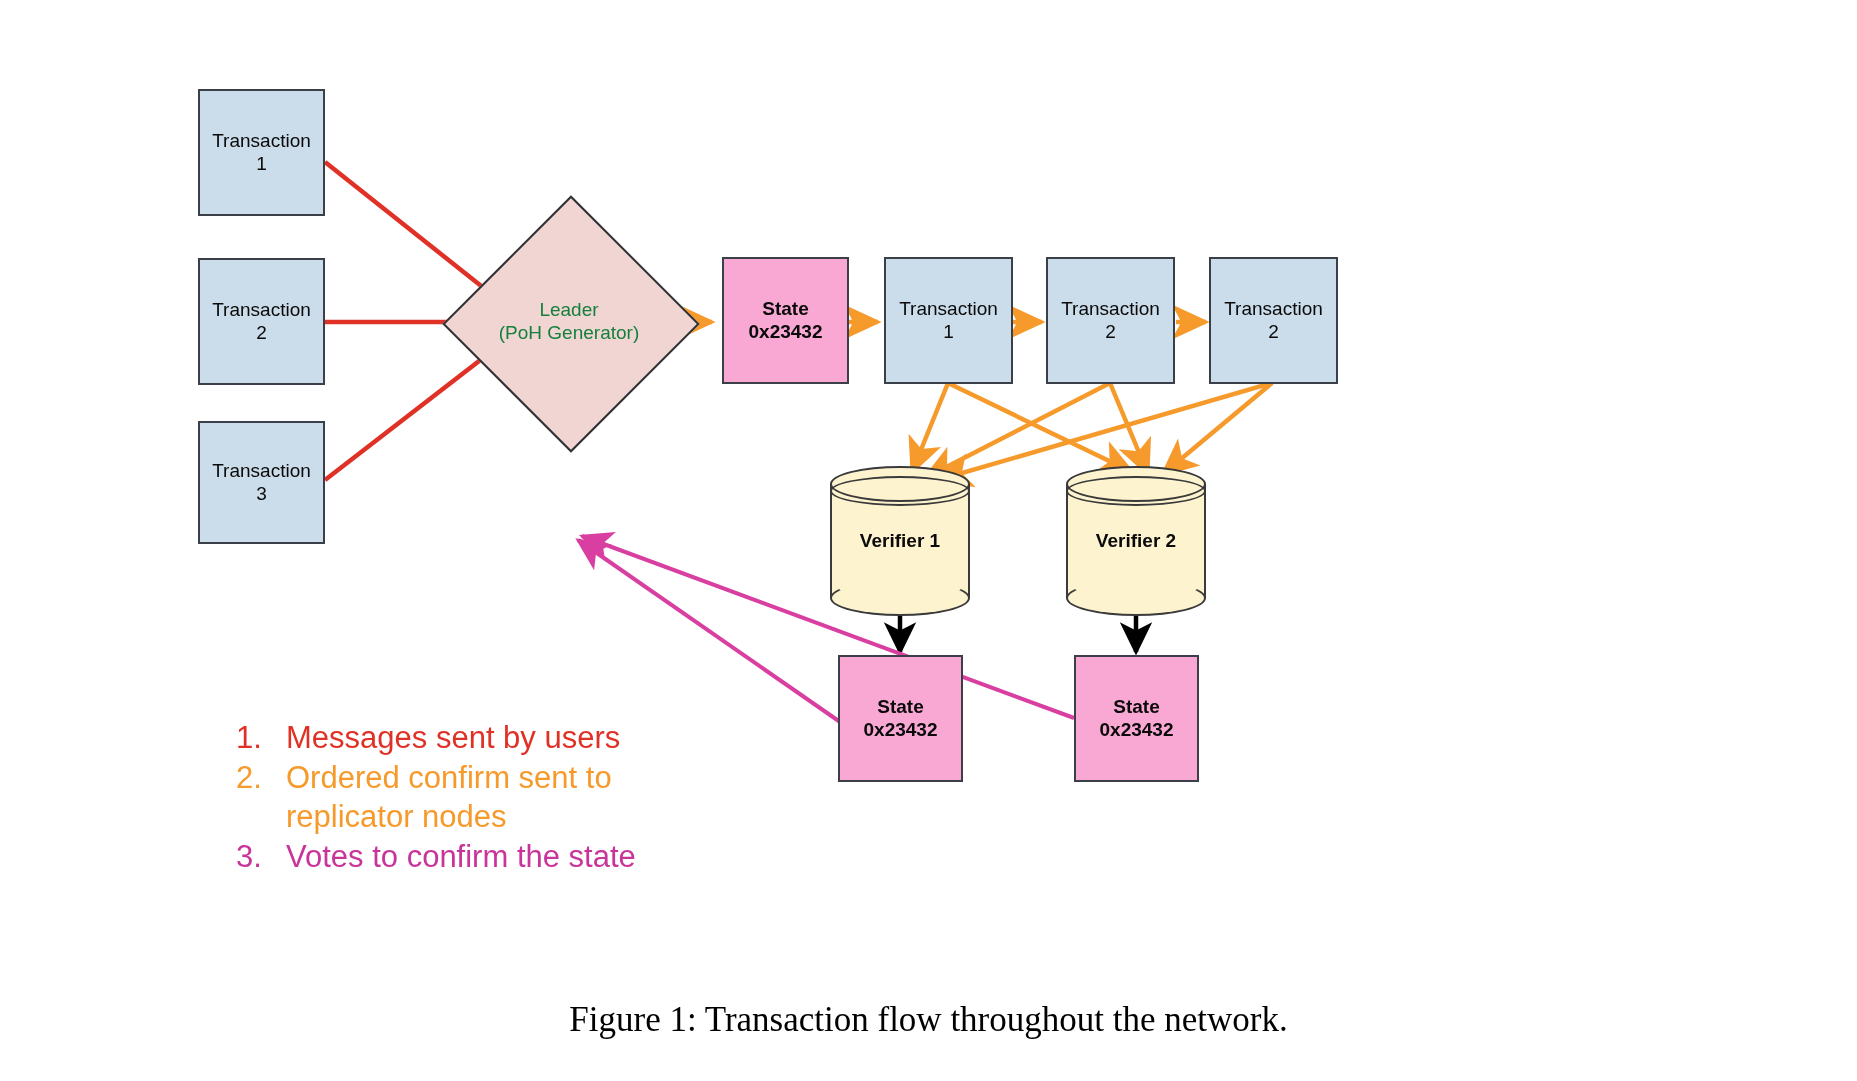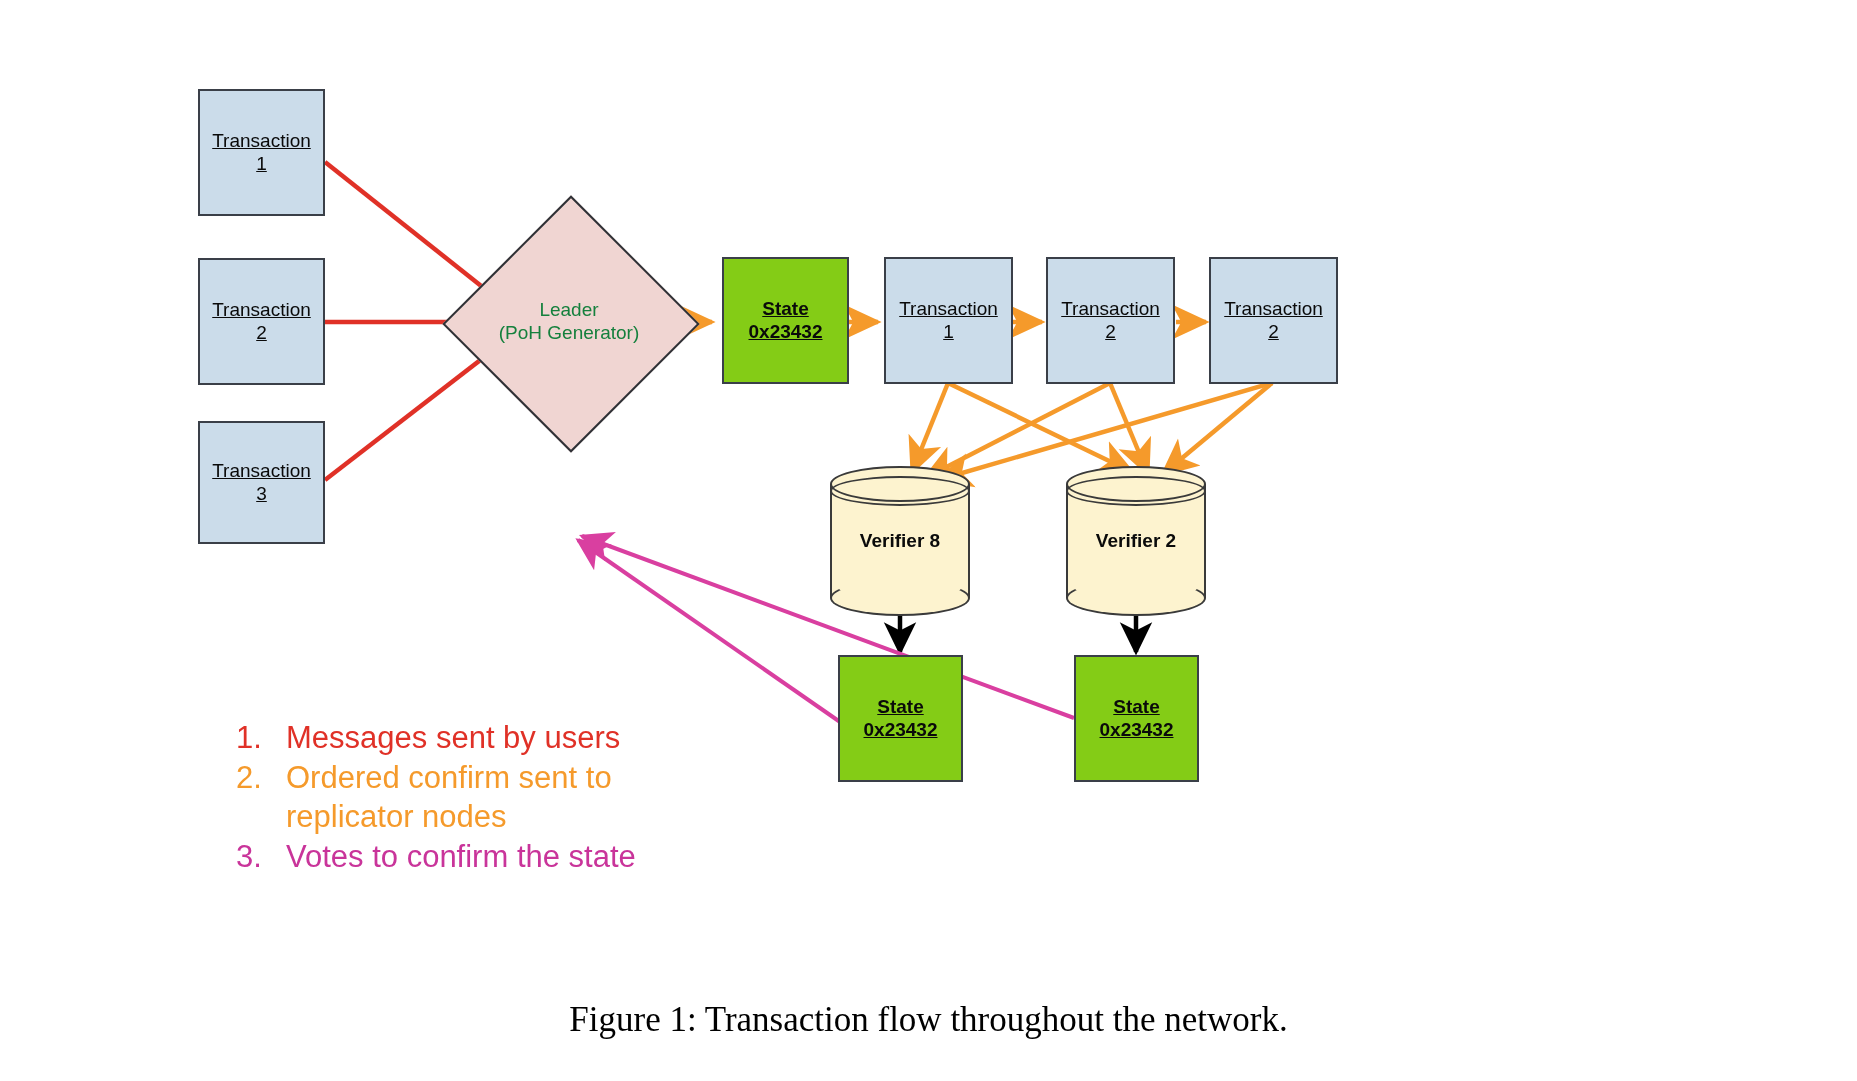--- a/index.html
+++ b/index.html
@@ -45,29 +45,28 @@
     color: #0a0a0a;
   }
 
   .node-tx {
     background: #cbdcea;
     font-size: 19px;
     font-weight: 400;
   }
 
   .node-state {
-    background: #84cc16;
+    background: #f9a8d4;
     font-size: 19px;
     font-weight: 700;
   }
 
   .node-label {
     white-space: pre-line;
     display: block;
-    text-decoration: underline;
   }
 
   
   #leader-diamond {
     position: absolute;
     left: 443px;
     top: 196px;
     width: 252px;
     height: 252px;
   }
@@ -294,21 +293,21 @@
   <div class="node node-tx" style="left:1209px; top:257px; width:129px; height:127px;">
     <span class="node-label">Transaction
 2</span>
   </div>
 
   <div class="cylinder" style="left:830px; top:466px;">
     <div class="cyl-body"></div>
     <div class="cyl-bottom"></div>
     <div class="cyl-top"></div>
     <div class="cyl-rim"></div>
-    <div class="cyl-label">Verifier 8</div>
+    <div class="cyl-label">Verifier 1</div>
   </div>
 
   <div class="cylinder" style="left:1066px; top:466px;padding-left:29px;">
     <div class="cyl-body"></div>
     <div class="cyl-bottom"></div>
     <div class="cyl-top"></div>
     <div class="cyl-rim"></div>
     <div class="cyl-label">Verifier 2</div>
   </div>
 

